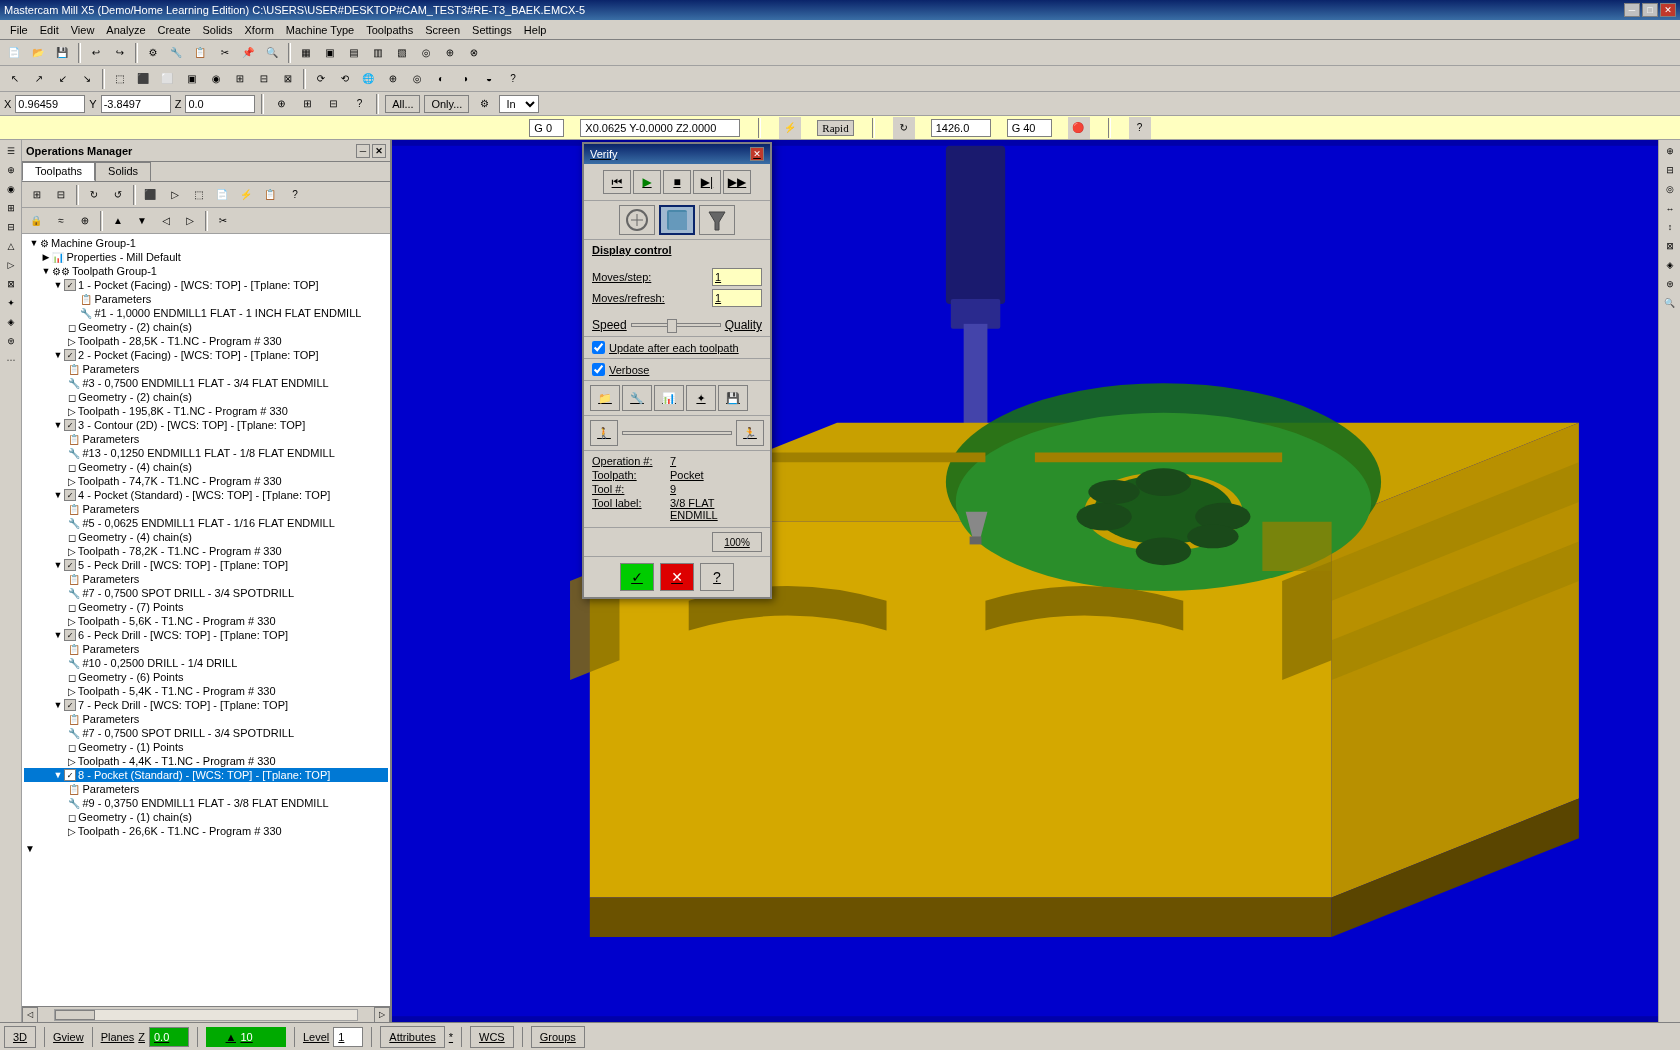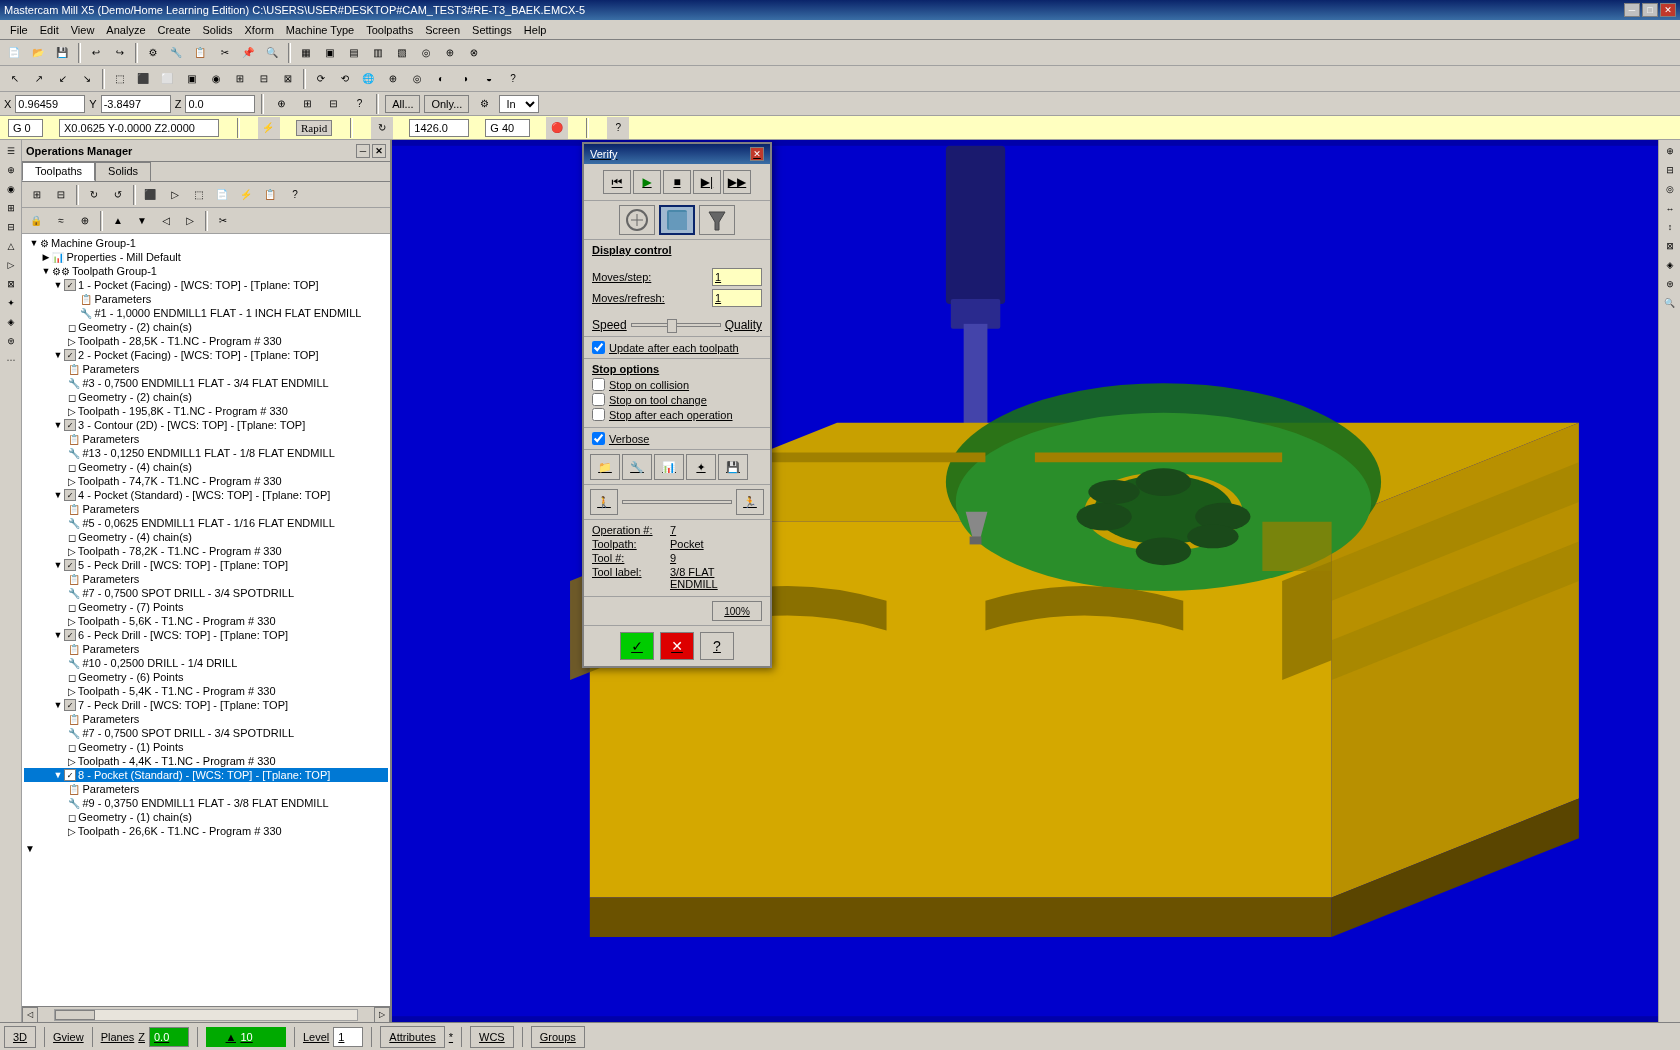--- a/index.html
+++ b/index.html
@@ -88,20 +88,21 @@
     
     #status-bar {
       background: #ffffc0;
       height: 24px;
       display: flex;
       align-items: center;
       padding: 0 8px;
       border-bottom: 1px solid #a0a0a0;
       font-size: 11px;
       gap: 16px;
+      justify-content: center;
     }
     .status-field {
       display: flex; align-items: center; gap: 4px;
     }
     .status-input {
       background: white;
       border: 1px solid #808080;
       height: 18px;
       padding: 0 4px;
       font-size: 11px;
@@ -1034,35 +1035,20 @@
           <div class="speed-thumb"></div>
         </div>
         <span class="speed-label">Quality</span>
       </div>
 
       <div class="update-checkbox">
         <input type="checkbox" checked="" style="">
         <span>Update after each toolpath</span>
       </div>
 
-      <div id="stop-options">
-        <div class="so-title">Stop options</div>
-        <div class="so-row">
-          <input type="checkbox" style="">
-          <span>Stop on collision</span>
-        </div>
-        <div class="so-row">
-          <input type="checkbox" style="">
-          <span>Stop on tool change</span>
-        </div>
-        <div class="so-row">
-          <input type="checkbox" style="">
-          <span>Stop after each operation</span>
-        </div>
-      </div>
 
       <div class="verbose-row">
         <input type="checkbox" checked="" style="">
         <span>Verbose</span>
       </div>
 
       <div id="verify-action-btns">
         <div class="va-btn">📁</div>
         <div class="va-btn">🔧</div>
         <div class="va-btn">📊</div>

